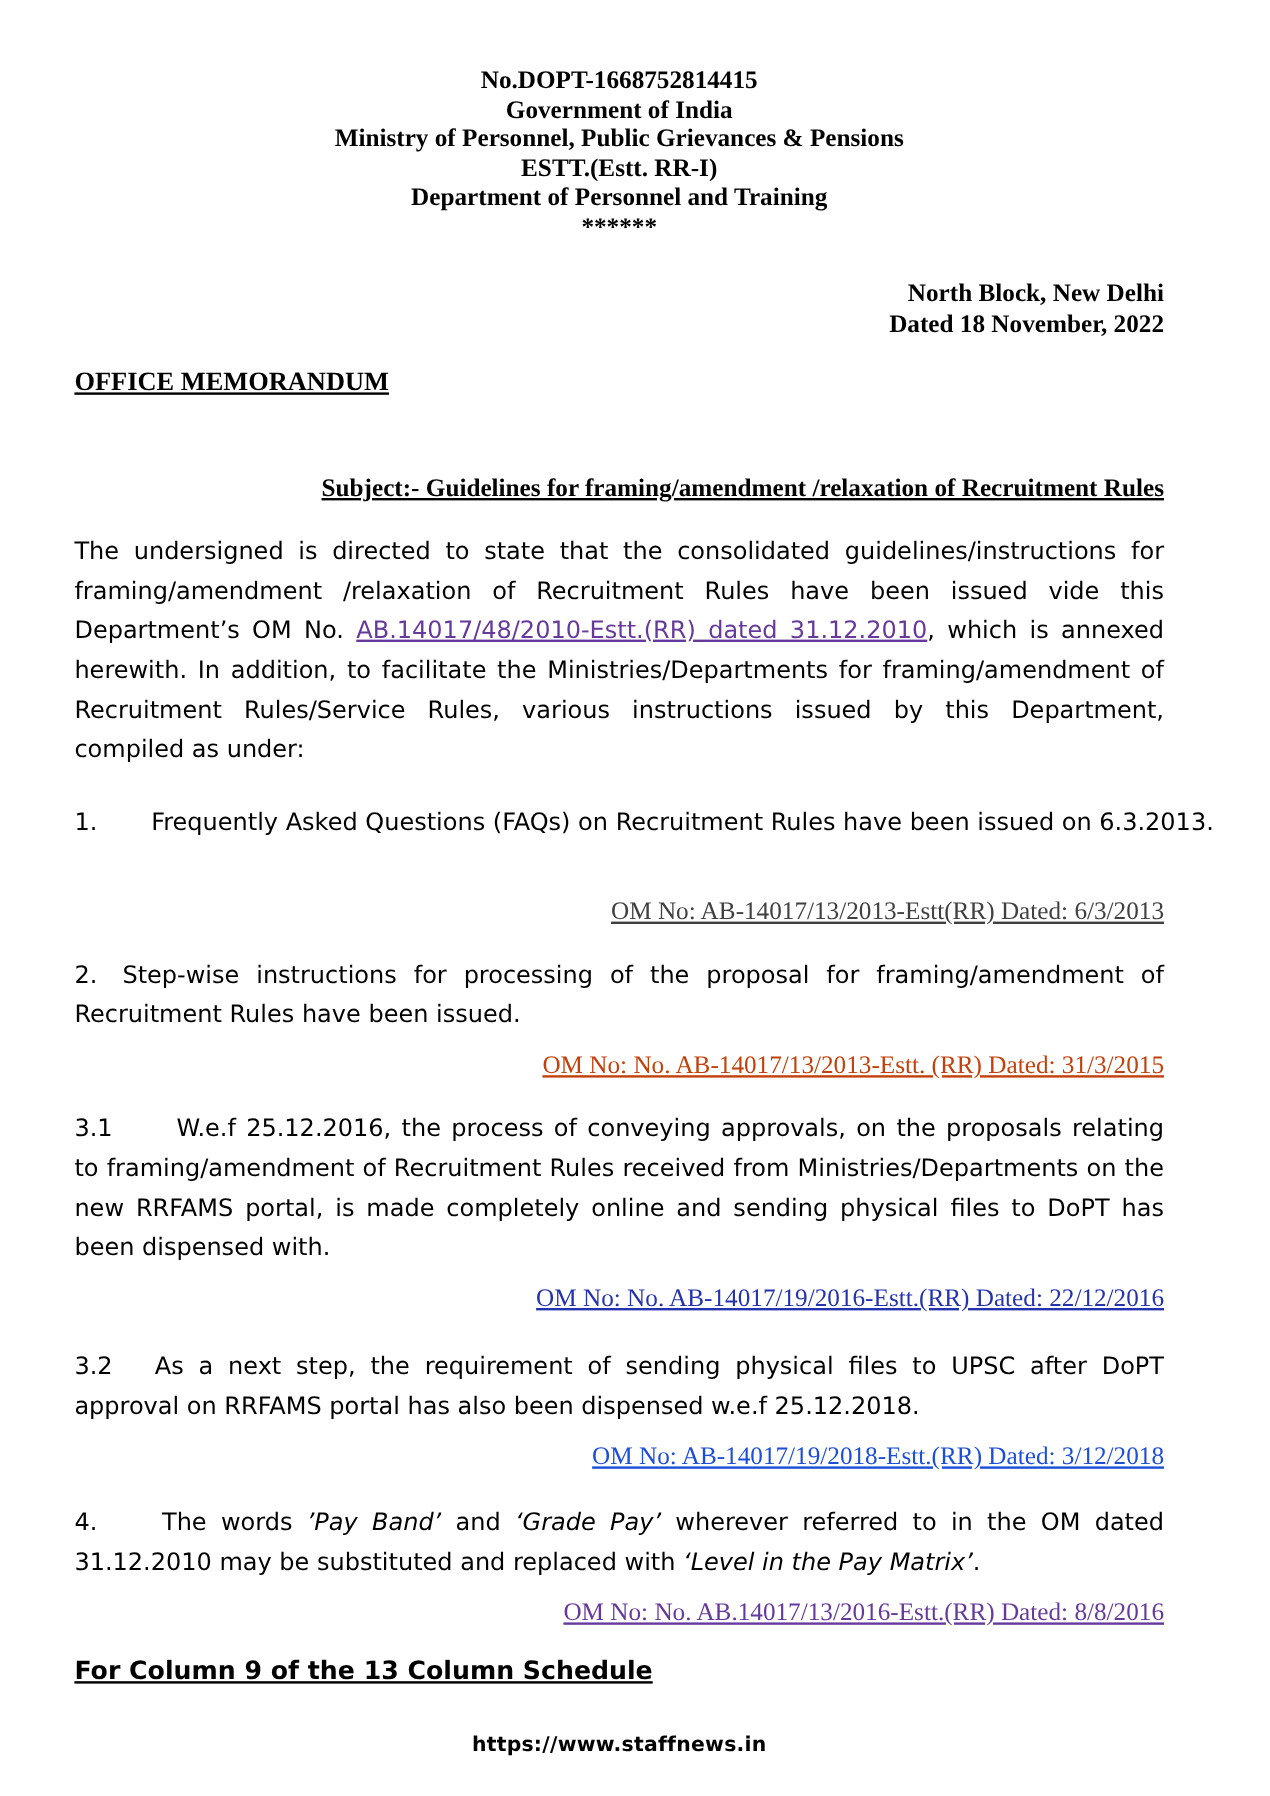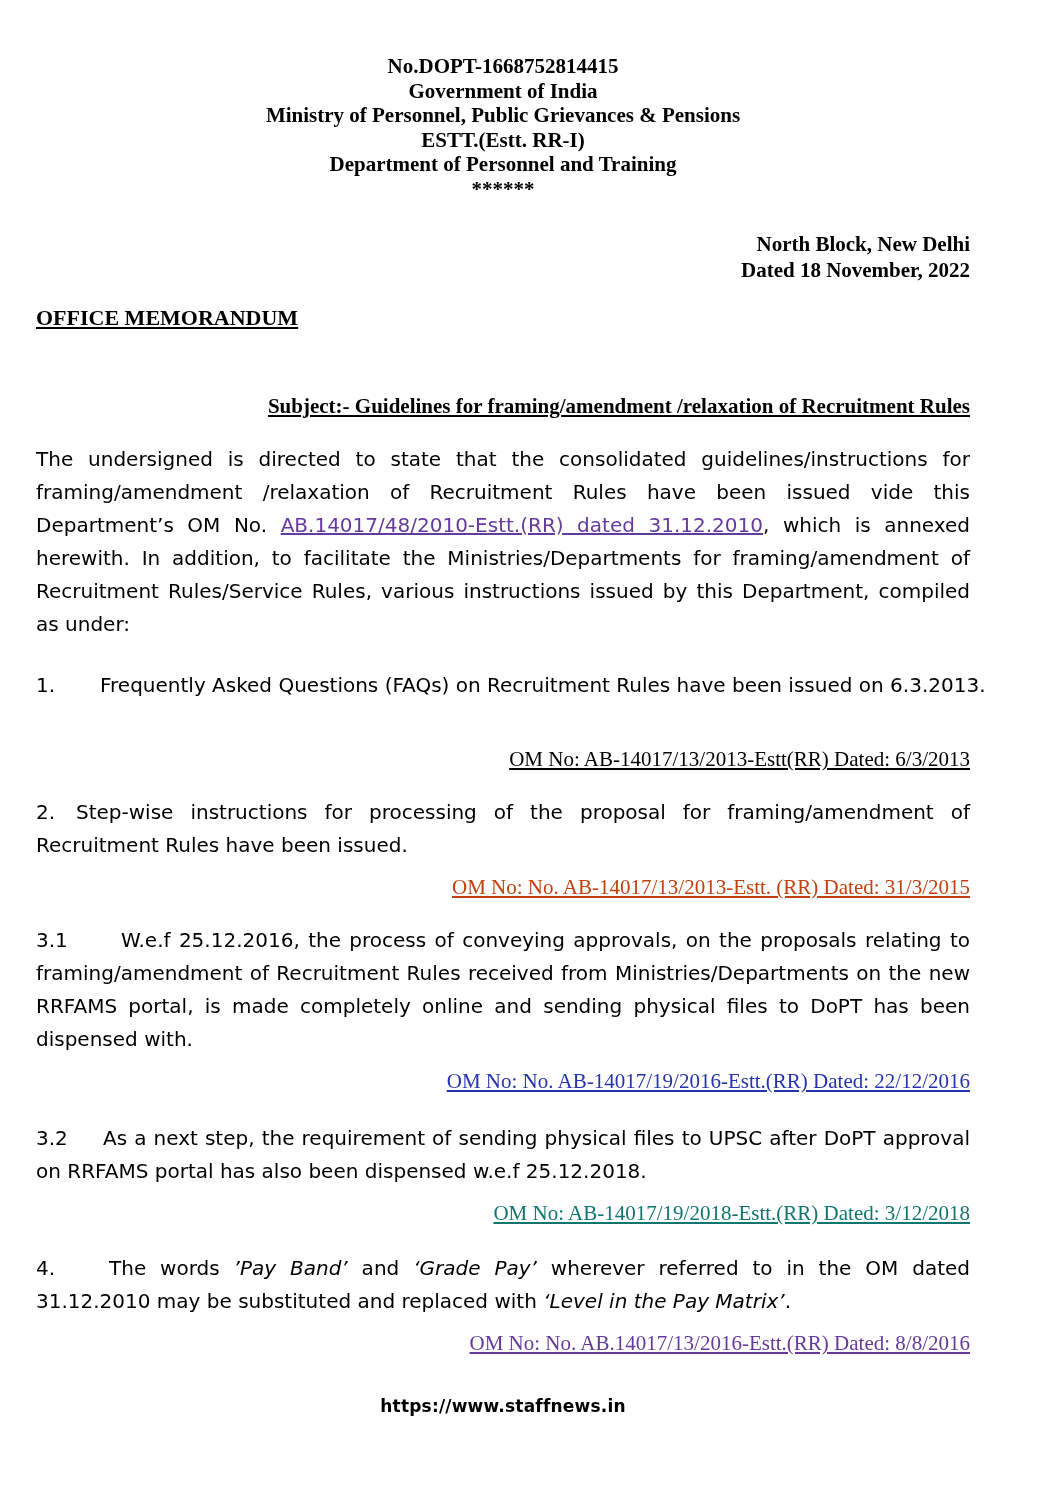--- a/index.html
+++ b/index.html
@@ -3,21 +3,21 @@
 <meta charset="utf-8">
 <style>
   html, body { margin: 0; padding: 0; background: #ffffff; }
   .page {
     position: relative;
     width: 1058px;
     height: 1497px;
     box-sizing: border-box;
     background: #ffffff;
     color: #000000;
-    padding: 54px 88px 0 36px;
+    padding: 54px 88px 0 62px;
     overflow: hidden;
     font-family: "DejaVu Sans", sans-serif;
   }
   
   .serif-bold {
     font-family: "Liberation Serif", "DejaVu Serif", serif;
     font-weight: bold;
   }
   .doc-header { text-align: center; }
   .doc-header .hline {
@@ -117,43 +117,44 @@
 
   <div class="subject serif-bold">
     <span class="u">Subject:- Guidelines for framing/amendment /relaxation of Recruitment Rules</span>
   </div>
 
   <p class="body-para intro"><span>The undersigned is directed to state that the consolidated guidelines/instructions for framing/amendment /relaxation of Recruitment Rules have been issued vide this Department’s OM No. </span><a href="#" class="inline-link" style="color: rgb(102, 58, 157);">AB.14017/48/2010-Estt.(RR) dated 31.12.2010</a><span>, which is annexed herewith. In addition, to facilitate the Ministries/Departments for framing/amendment of Recruitment Rules/Service Rules, various instructions issued by this Department, compiled as under:</span></p>
 
   <p class="body-para p-item1"><span class="num n1">1.</span><span>Frequently Asked Questions (FAQs) on Recruitment Rules have been issued on 6.3.2013.</span></p>
 
   <div class="om-row om-r1">
-    <a href="#" class="om-link" style="color: #000000;">OM No: AB-14017/13/2013-Estt(RR) Dated: 6/3/2013</a>
+    <a href="#" class="om-link" style="color: #404040;">OM No: AB-14017/13/2013-Estt(RR) Dated: 6/3/2013</a>
   </div>
 
   <p class="body-para p-item2"><span class="num n2">2.</span><span>Step-wise instructions for processing of the proposal for framing/amendment of Recruitment Rules have been issued.</span></p>
 
   <div class="om-row om-r2">
     <a href="#" class="om-link" style="color: #c2410c;">OM No: No. AB-14017/13/2013-Estt. (RR) Dated: 31/3/2015</a>
   </div>
 
   <p class="body-para p-item31"><span class="num n31">3.1</span><span>W.e.f 25.12.2016, the process of conveying approvals, on the proposals relating to framing/amendment of Recruitment Rules received from Ministries/Departments on the new RRFAMS portal, is made completely online and sending physical files to DoPT has been dispensed with.</span></p>
 
   <div class="om-row om-r3">
     <a href="#" class="om-link" style="color: rgb(37, 51, 174);">OM No: No. AB-14017/19/2016-Estt.(RR) Dated: 22/12/2016</a>
   </div>
 
   <p class="body-para p-item32"><span class="num n32">3.2</span><span>As a next step, the requirement of sending physical files to UPSC after DoPT approval on RRFAMS portal has also been dispensed w.e.f 25.12.2018.</span></p>
 
   <div class="om-row om-r4">
-    <a href="#" class="om-link" style="color: #0f766e; text-align: right;">OM No: AB-14017/19/2018-Estt.(RR) Dated: 3/12/2018</a>
+    <a href="#" class="om-link" style="color: #1d4ed8; text-align: right;">OM No: AB-14017/19/2018-Estt.(RR) Dated: 3/12/2018</a>
   </div>
 
   <p class="body-para p-item4"><span class="num n4">4.</span><span>The words </span><span class="it">’Pay Band’</span><span> and </span><span class="it">‘Grade Pay’</span><span> wherever referred to in the OM dated 31.12.2010 may be substituted and replaced with </span><span class="it">‘Level in the Pay Matrix’</span><span>.</span></p>
 
   <div class="om-row om-r5">
     <a href="#" class="om-link" style="color: rgb(102, 58, 157);">OM No: No. AB.14017/13/2016-Estt.(RR) Dated: 8/8/2016</a>
   </div>
 
+  <div class="section-heading">For Column 9 of the 13 Column Schedule</div>
 
   <div class="watermark">https://www.staffnews.in</div>
 
 </div>
 
 </body></html>

